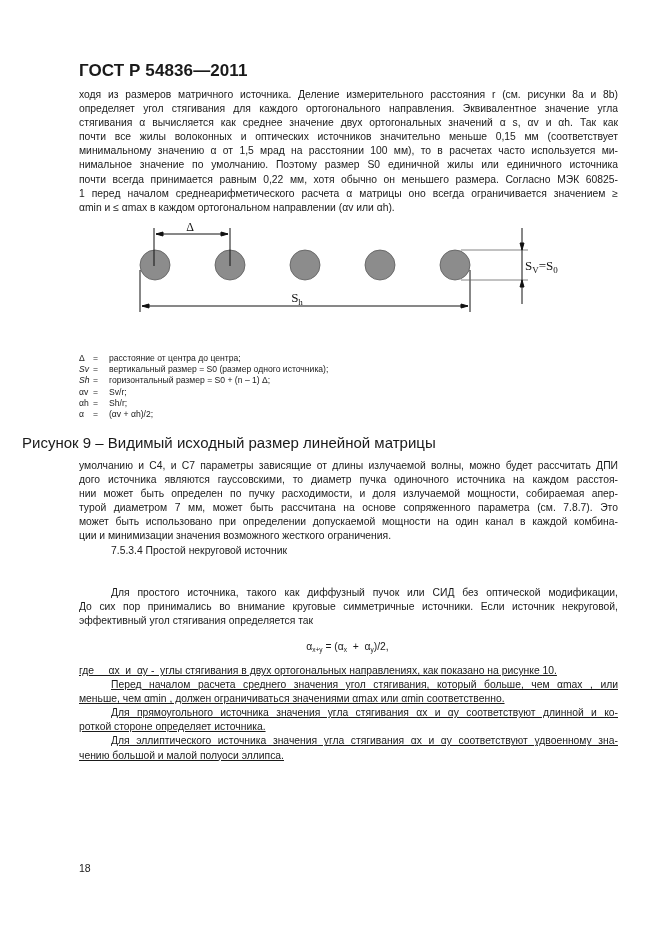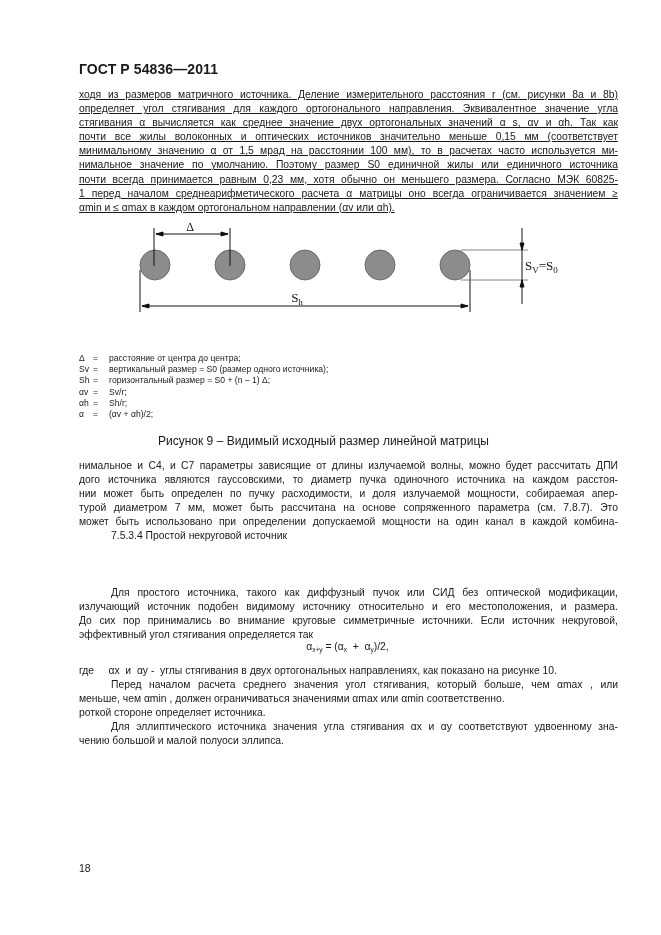--- a/index.html
+++ b/index.html
@@ -1,49 +1,49 @@
 <!DOCTYPE html>
 <html><head>
   <meta charset="utf-8">
   <style>
     html, body { margin: 0; padding: 0; background: #ffffff; }
     body { width: 661px; height: 935px; position: relative; overflow: hidden;
            font-family: "Liberation Sans", sans-serif; color: #1a1a1a; }
     .page { position: absolute; left: 0; top: 0; width: 661px; height: 935px; }
-    .header { position: absolute; left: 79px; top: 61px; font-size: 14px; font-weight: bold; letter-spacing: 0.1px; }
+    .header { position: absolute; left: 79px; top: 61px; font-size: 17px; font-weight: bold; letter-spacing: 0.1px; }
     .para { position: absolute; left: 79px; width: 539px; font-size: 10.35px; line-height: 14.1px; text-align: justify; }
     .line { display: block; white-space: nowrap; text-align: justify; text-align-last: justify; height: 14.1px; }
     .line.last { text-align-last: left; }
     .indent { padding-left: 32px; }
     sub { font-size: 6.5px; vertical-align: -2px; line-height: 0; }
-    .it { }
+    .it { font-style: italic; }
     .figure { position: absolute; left: 0; top: 0; width: 661px; height: 340px; pointer-events: none; }
     .legend { position: absolute; left: 79px; top: 353px; font-size: 8.6px; line-height: 11.2px; }
     .legend .row { display: flex; white-space: nowrap; }
     .legend .sym { width: 14px; display: inline-block; }
     .legend .eq { width: 16px; display: inline-block; }
-    .caption { position: absolute; left: 0; width: 625px; top: 434px; text-align: center; font-size: 12px; padding-left: 22px; box-sizing: border-box; }
+    .caption { position: absolute; left: 0; width: 625px; top: 434px; font-size: 15px; padding-left: 22px; box-sizing: border-box; }
     .formula { position: absolute; left: 0; width: 661px; top: 641px; text-align: center; font-size: 10.35px; padding-left: 34px; box-sizing: border-box; }
     .pageno { position: absolute; left: 79px; top: 862px; font-size: 10.5px; text-align: center; }
   </style>
 </head>
 <body>
 
 <div class="page">
 
   <div class="header">ГОСТ Р 54836—2011</div>
 
-  <div class="para" style="top:88px;text-decoration:underline;">
+  <div class="para" style="top:88px;">
     <span class="line">ходя из размеров матричного источника. Деление измерительного расстояния r (см. рисунки 8а  и  8b)</span>
     <span class="line">определяет угол стягивания для каждого ортогонального направления. Эквивалентное значение угла</span>
     <span class="line">стягивания  α  вычисляется  как среднее значение двух ортогональных значений  α s,  αv  и  αh.  Так как</span>
     <span class="line">почти   все жилы волоконных и оптических источников значительно меньше 0,15 мм (соответствует</span>
     <span class="line">минимальному значению α от 1,5 мрад на расстоянии 100 мм), то в расчетах часто используется ми-</span>
     <span class="line">нимальное значение по умолчанию. Поэтому размер S0 единичной жилы или единичного источника</span>
-    <span class="line">почти всегда принимается равным 0,23 мм, хотя обычно он меньшего размера. Согласно МЭК 60825-</span>
+    <span class="line">почти всегда принимается равным 0,22 мм, хотя обычно он меньшего размера. Согласно МЭК 60825-</span>
     <span class="line">1 перед началом среднеарифметического расчета α матрицы оно всегда ограничивается значением  ≥</span>
     <span class="line last">αmin  и  ≤ αmax в каждом ортогональном направлении (αv или  αh).</span>
   </div>
 
   <svg class="figure" viewBox="0 0 661 340" width="661" height="340">
 
     <g>
       <circle cx="155" cy="265" r="15" fill="#8c8c8c" stroke="#5a5a5a" stroke-width="0.8"></circle>
       <circle cx="230" cy="265" r="15" fill="#8c8c8c" stroke="#5a5a5a" stroke-width="0.8"></circle>
       <circle cx="305" cy="265" r="15" fill="#8c8c8c" stroke="#5a5a5a" stroke-width="0.8"></circle>
@@ -108,42 +108,43 @@
     <div class="row">
         <span class="sym">α</span>
         <span class="eq">=</span>
         <span>(αv + αh)/2;</span>
       </div>
   </div>
 
   <div class="caption">Рисунок 9 – Видимый исходный размер линейной матрицы</div>
 
   <div class="para" style="top:459px;">
-    <span class="line">нимальное и C4, и C7 параметры зависящие от длины излучаемой волны, можно будет рассчитать ДПИ</span>
+    <span class="line">умолчанию и C4, и C7 параметры зависящие от длины излучаемой волны, можно будет рассчитать ДПИ</span>
     <span class="line">дого источника являются гауссовскими, то диаметр пучка одиночного источника на каждом расстоя-</span>
     <span class="line">нии может быть определен по пучку расходимости, и доля излучаемой мощности, собираемая апер-</span>
     <span class="line">турой диаметром 7 мм, может быть рассчитана на основе сопряженного параметра (см. 7.8.7). Это</span>
     <span class="line">может быть использовано при определении допускаемой мощности на один канал в каждой комбина-</span>
+    <span class="line last">ции и минимизации значения возможного жесткого ограничения.</span>
     <span class="line last indent">7.5.3.4 Простой некруговой источник</span>
   </div>
 
   <div class="para" style="top:586px;">
     <span class="line indent">Для простого источника, такого как диффузный пучок или СИД без оптической модификации,</span>
-    <span class="line">излучающий источник подобен видимому источнику относительно и его местоположения, и размера.</span>
     <span class="line">До сих пор принимались во внимание круговые симметричные источники. Если источник некруговой,</span>
     <span class="line last">эффективный угол стягивания определяется так</span>
   </div>
 
   <div class="formula">
     <span>α</span><sub>x+y</sub><span> = (α</span><sub>x</sub><span style="white-space:pre">  +  α</span><sub>y</sub><span>)/2,</span>
   </div>
 
-  <div class="para" style="top:664px;">
+  <div class="para" style="top:664px;text-decoration:underline;">
     <span class="line last" style="white-space:pre">где     αx  и  αy -  углы стягивания в двух ортогональных направлениях, как показано на рисунке 10.</span>
     <span class="line indent">Перед началом расчета среднего значения угол стягивания, который больше, чем αmax , или</span>
     <span class="line last">меньше, чем αmin , должен ограничиваться значениями  αmax  или  αmin  соответственно.</span>
+    <span class="line indent">Для прямоугольного источника значения угла стягивания αx и αy соответствуют длинной и ко-</span>
     <span class="line last">роткой стороне определяет источника.</span>
     <span class="line indent">Для эллиптического источника значения угла стягивания αx и αy соответствуют удвоенному зна-</span>
     <span class="line last">чению большой и малой полуоси эллипса.</span>
   </div>
 
   <div class="pageno">18</div>
 </div>
 
 </body></html>

